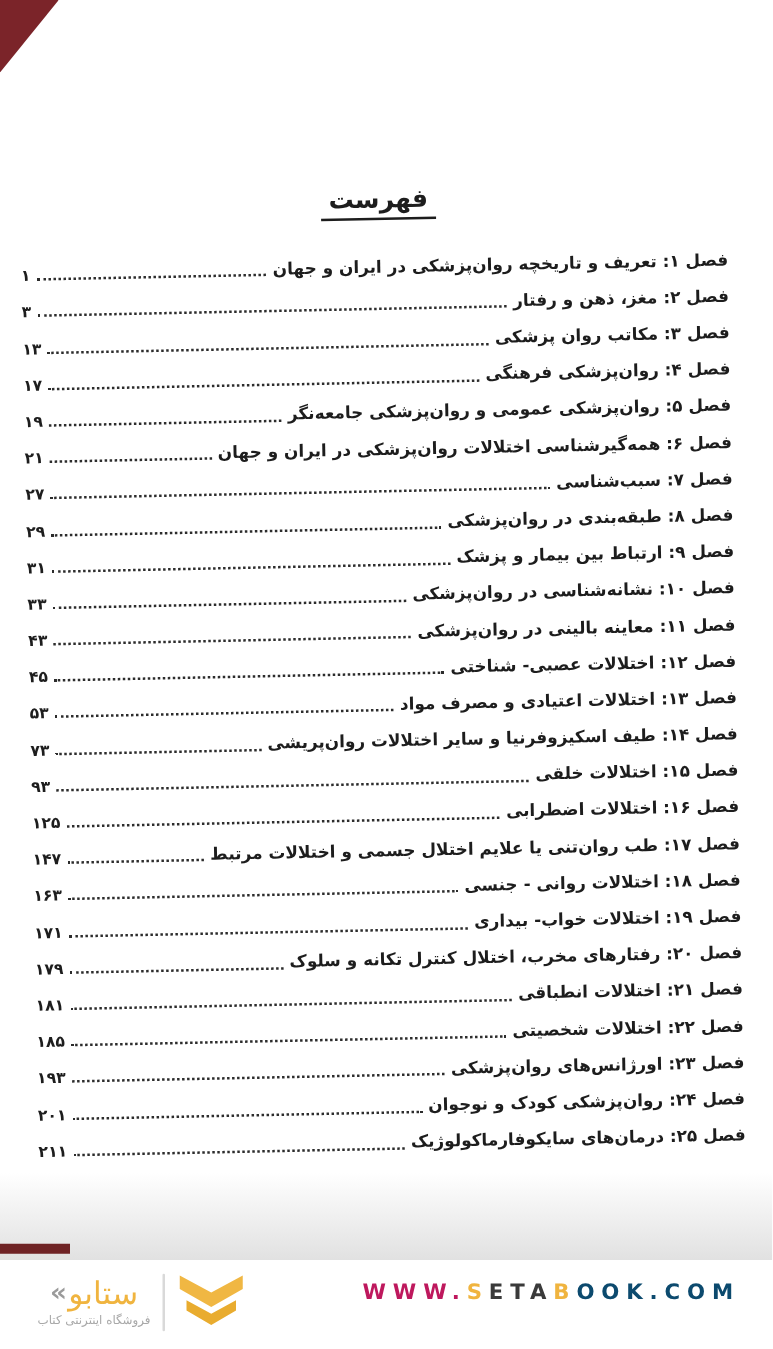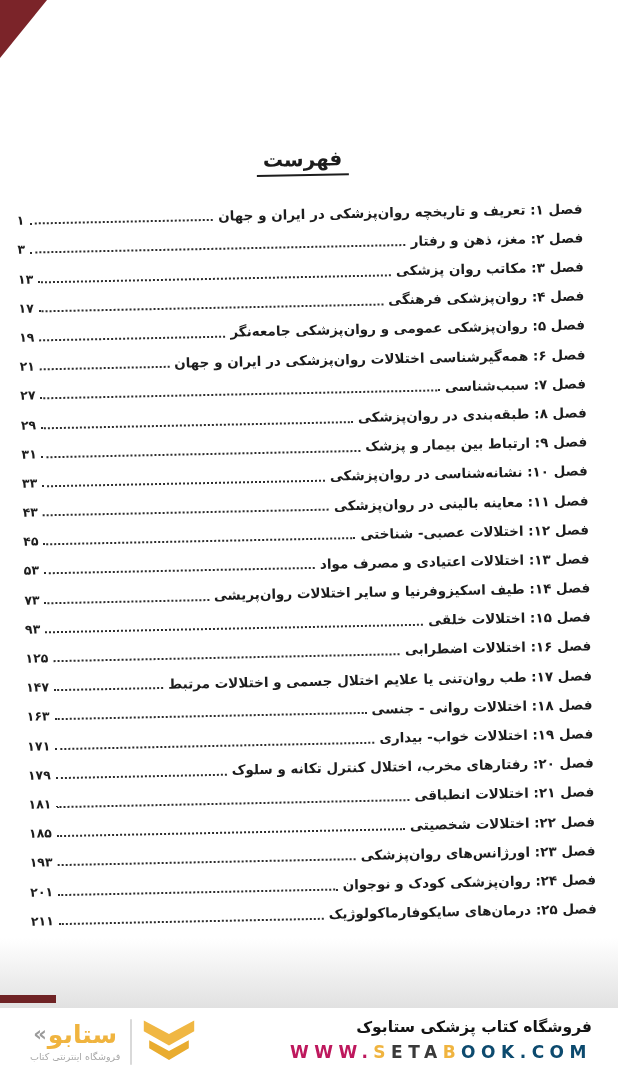--- a/index.html
+++ b/index.html
@@ -29,21 +29,21 @@
     background:linear-gradient(180deg,#ffffff 0%,#ededed 60%,#e1e1e1 100%);}
   .edge-mark{position:absolute;left:0;top:995px;width:56px;height:8px;
     background:#6f2325;}
 
   
   .footer{position:absolute;left:0;top:1008px;width:618px;height:71px;background:#ffffff;}
   .brand{position:absolute;left:30px;top:9px;display:flex;align-items:center;gap:10px;}
   .wordmark-col{display:flex;flex-direction:column;align-items:center;}
   .wordmark{display:flex;align-items:center;line-height:1;}
   .wordmark .kaf{color:#9b9b9b;font-size:21px;font-weight:700;margin-right:1px;}
-  .wordmark .gold{color:#f0b43f;font-size:25px;font-weight:700;letter-spacing:1px;}
+  .wordmark .gold{color:#f0b43f;font-size:25px;font-weight:400;letter-spacing:1px;}
   .tagline{margin-top:4px;font-size:9.5px;color:#a8a8a8;text-align:right;}
   .divider{width:2px;height:46px;background:#d9d9d9;border-radius:1px;}
   .emblem{width:54px;height:50px;display:block;}
 
   .footer-right{position:absolute;right:26px;top:10px;text-align:right;}
   .store-name{font-size:15.5px;font-weight:600;color:#141414;direction:rtl;}
   .website{margin-top:6px;font-size:17px;font-weight:700;letter-spacing:5.5px;
     color:#3a3a3a;white-space:nowrap;}
 </style>
 </head>
@@ -198,18 +198,17 @@
         </div>
         <div class="tagline">فروشگاه اینترنتی کتاب</div>
       </div>
       <div class="divider"></div>
       <svg class="emblem" viewBox="0 0 60 50" xmlns="http://www.w3.org/2000/svg">
         <path d="M2,1 L30,16 L58,1 L58,13 L30,29 L2,13 Z" fill="#f0b743"></path>
         <path d="M8,23 L30,35 L52,23 L52,32 L30,45 L8,32 Z" fill="#e9ac2f"></path>
       </svg>
     </div>
     <div class="footer-right">
-      <div class="store-name">فروشگاه کتاب پزشکی ستابوک</div>
       <div class="website"><span style="color: #be185d;">WWW.</span><span style="color: rgb(240, 180, 63);">S</span><span style="color: rgb(58, 58, 58); margin-top: 10px;">ETA</span><span style="color: rgb(240, 180, 63);">B</span><span style="color: #0c4a6e;">OOK.COM</span></div>
     </div>
   </div>
 
 </div>
 
 </body></html>

